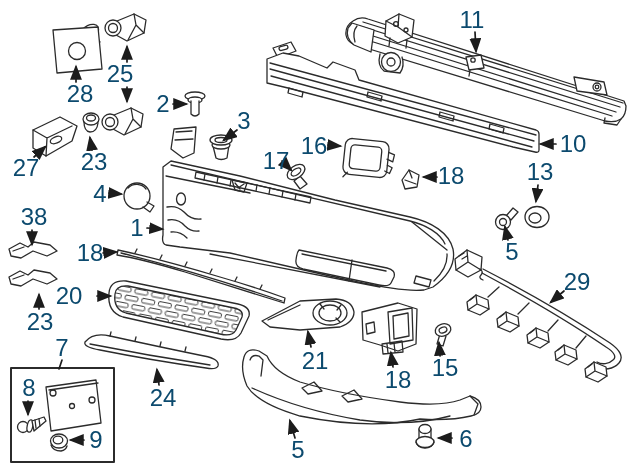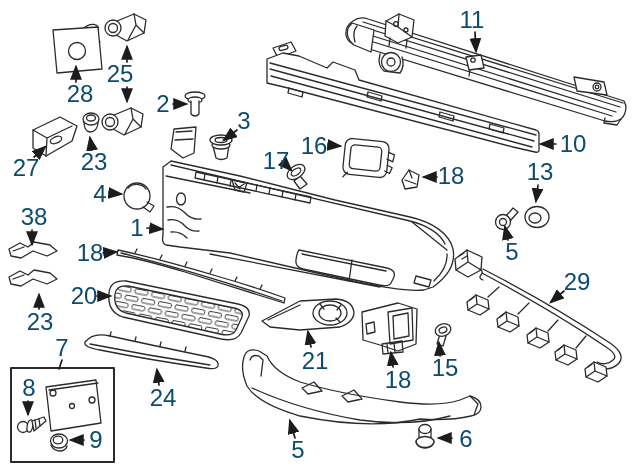--- a/index.html
+++ b/index.html
@@ -279,21 +279,21 @@
 <div class="co" style="left:573px;top:144px">10</div>
 <div class="co" style="left:472px;top:20px">11</div>
 <div class="co" style="left:512px;top:252px">5</div>
 <div class="co" style="left:540px;top:172px">13</div>
 <div class="co" style="left:398px;top:380px">18</div>
 <div class="co" style="left:445px;top:368px">15</div>
 <div class="co" style="left:314px;top:146px">16</div>
 <div class="co" style="left:276px;top:161px">17</div>
 <div class="co" style="left:451px;top:176px">18</div>
 <div class="co" style="left:90px;top:253px">18</div>
-<div class="co" style="left:84px;top:296px">20</div>
+<div class="co" style="left:69px;top:296px">20</div>
 <div class="co" style="left:315px;top:361px">21</div>
 <div class="co" style="left:34px;top:217px">38</div>
 <div class="co" style="left:40px;top:322px">23</div>
 <div class="co" style="left:163px;top:398px">24</div>
 <div class="co" style="left:120px;top:74px">25</div>
 <div class="co" style="left:94px;top:162px">23</div>
 <div class="co" style="left:26px;top:168px">27</div>
 <div class="co" style="left:80px;top:94px">28</div>
 <div class="co" style="left:577px;top:282px">29</div>
 

